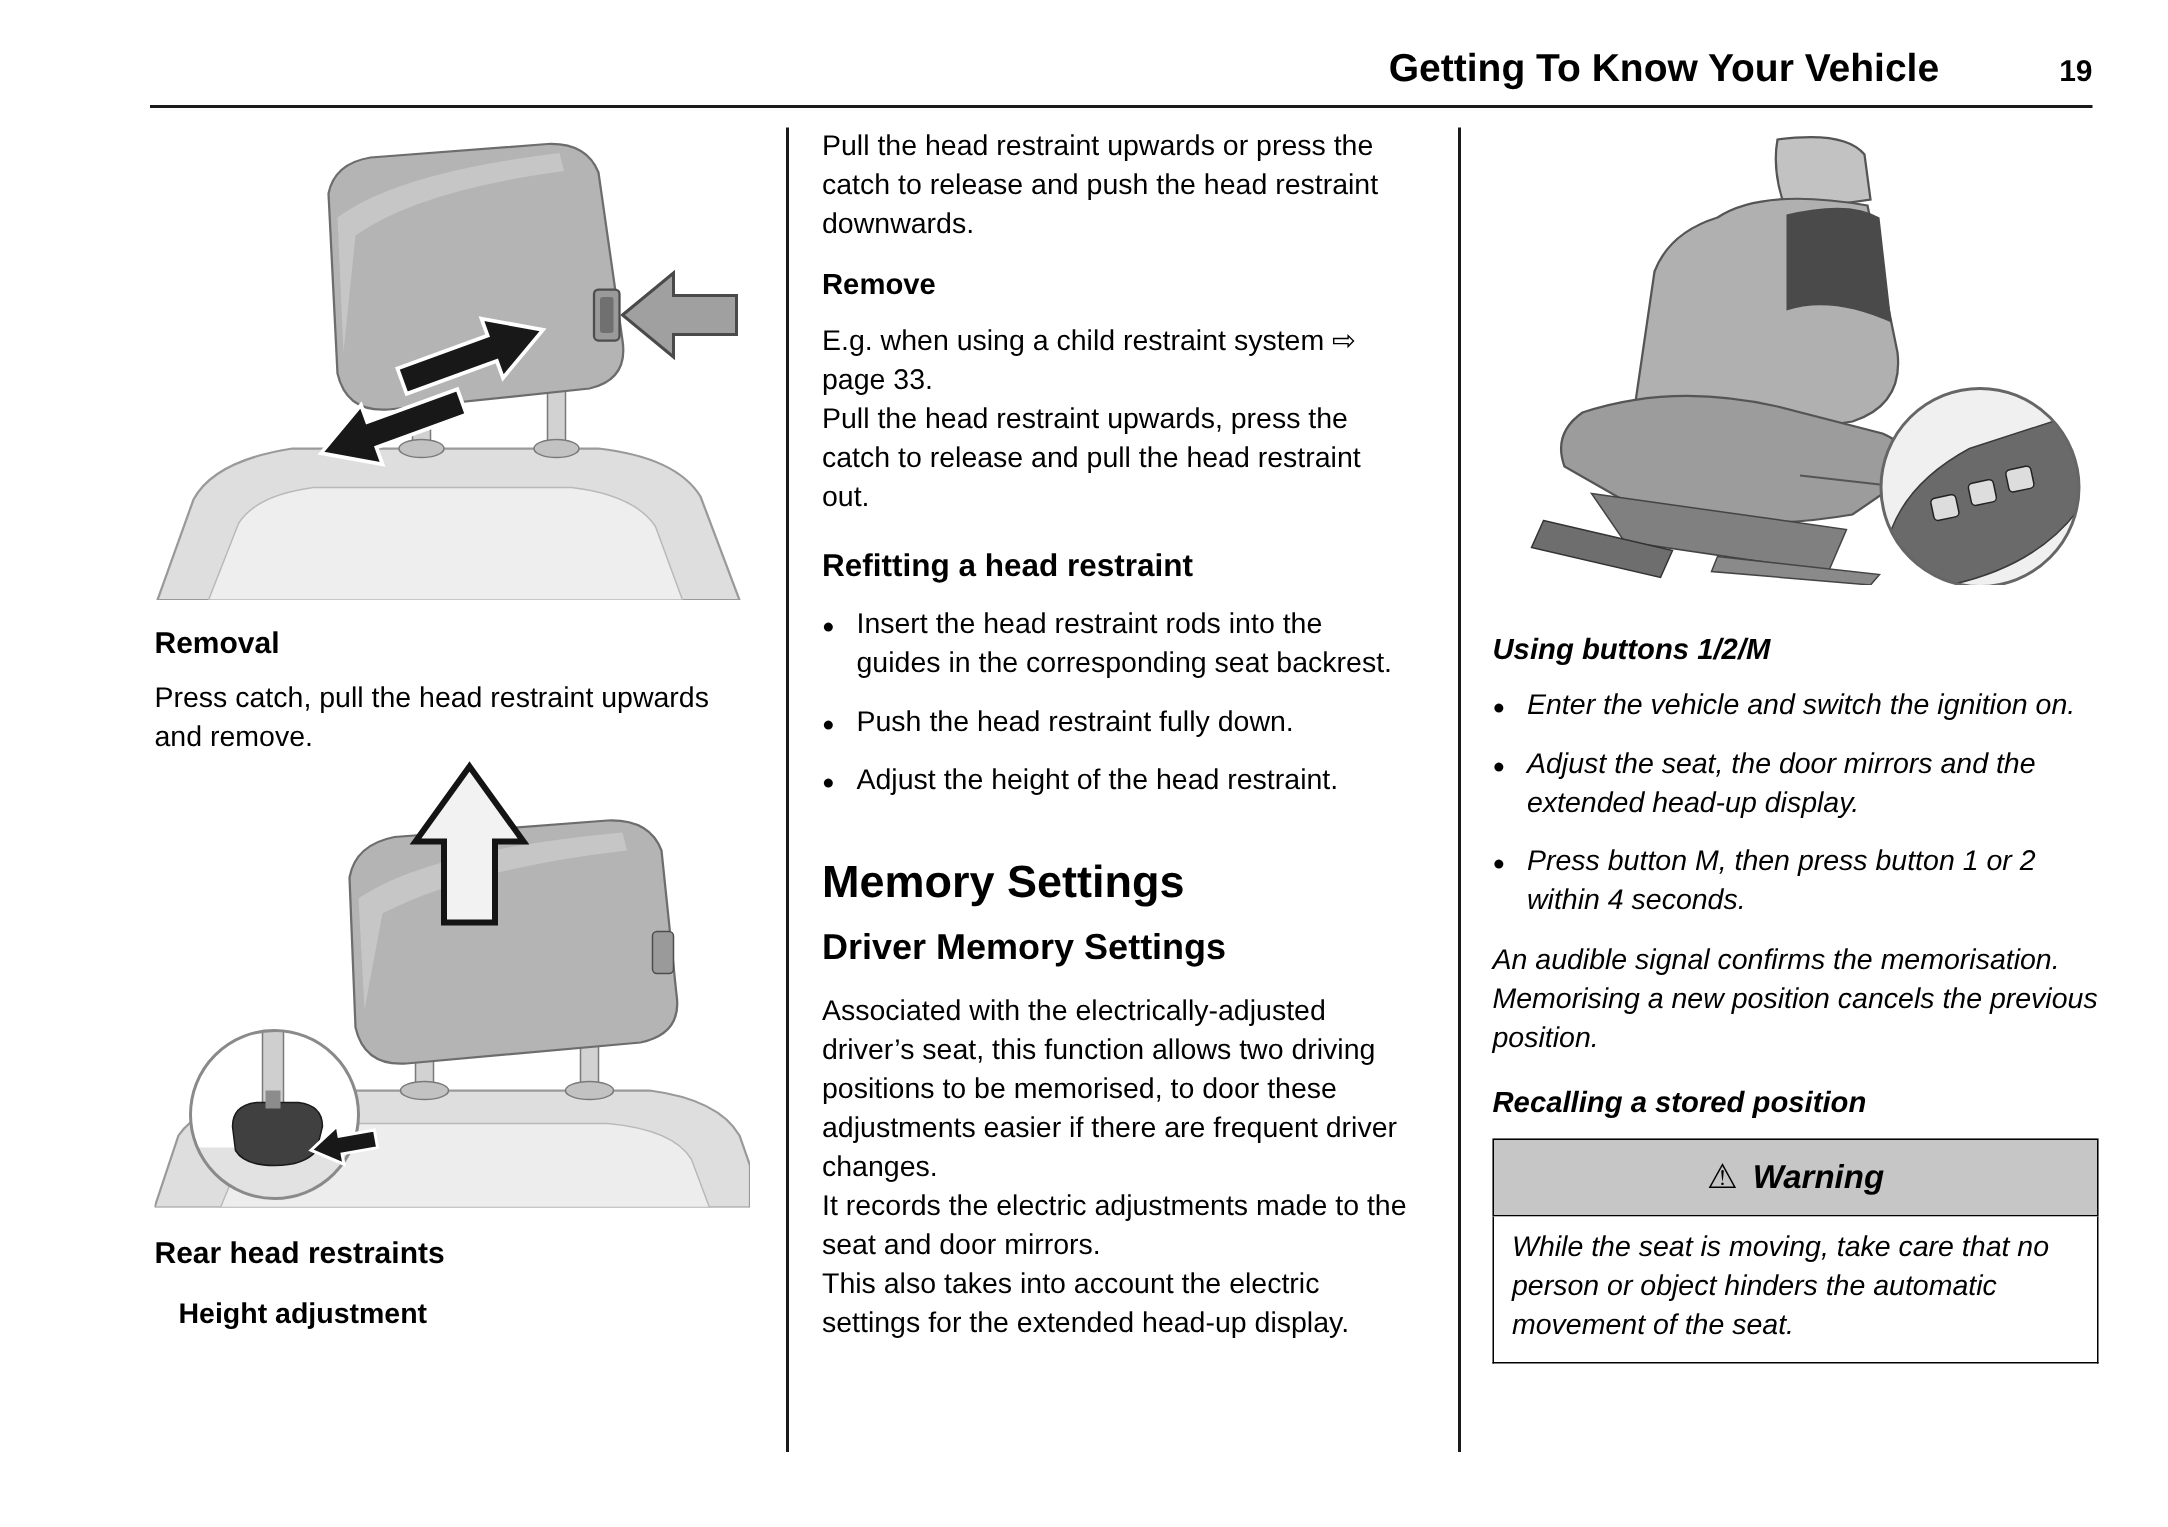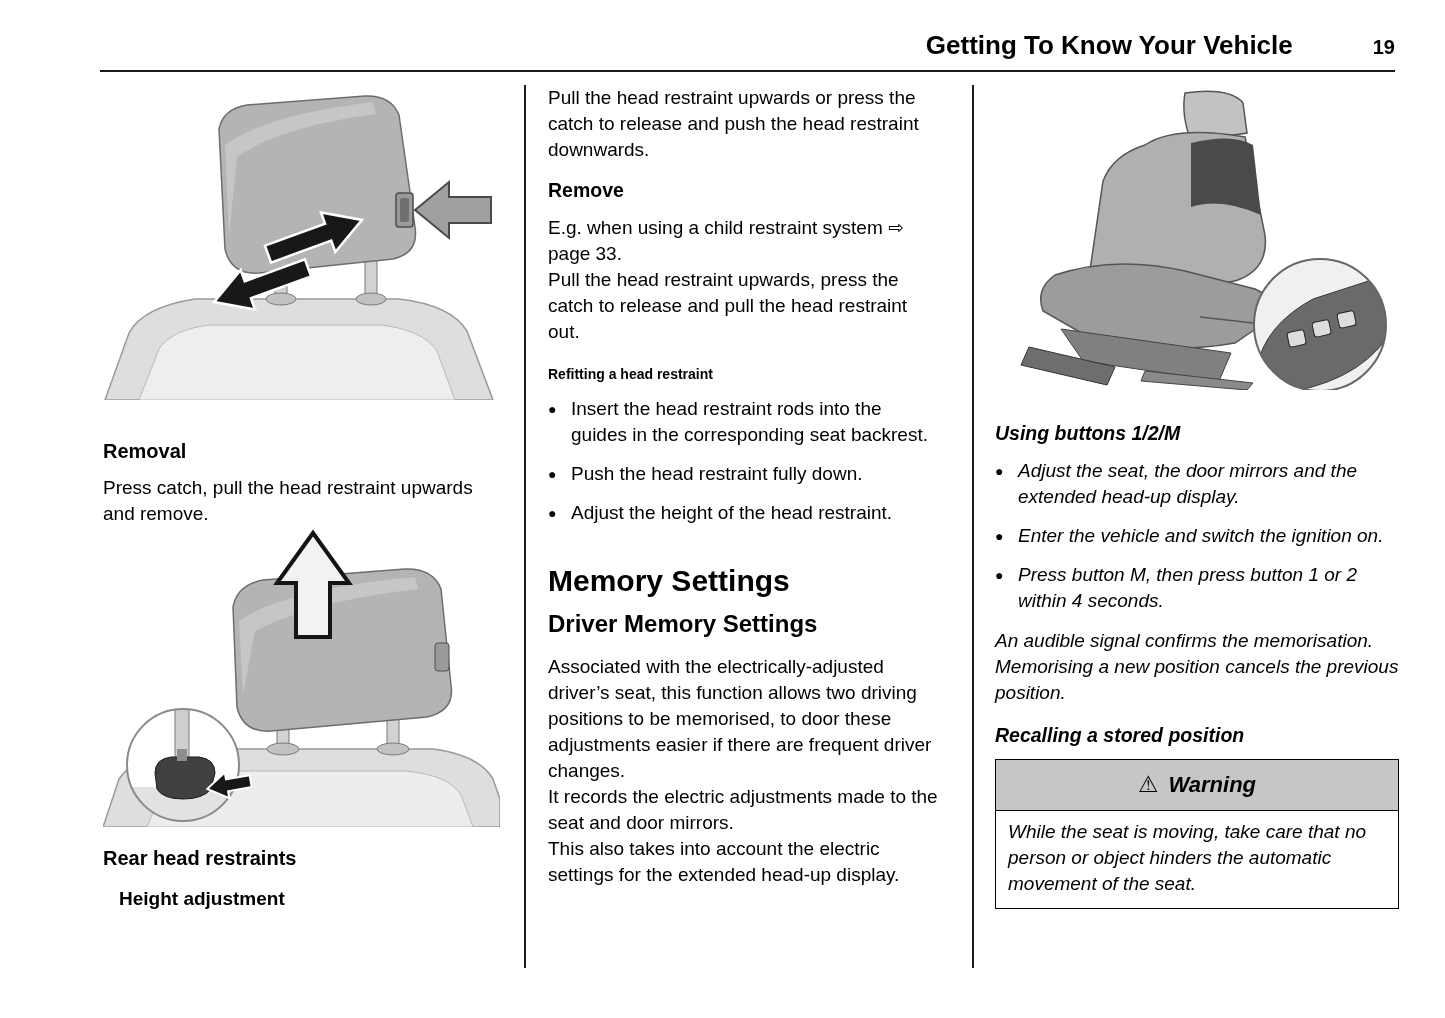--- a/index.html
+++ b/index.html
@@ -32,28 +32,28 @@
   .col3 { left: 995px; width: 404px; font-style: italic; }
 
   p, li, .caption-sub, .warning-body { font-size: 19px; line-height: 26px; }
   p { margin: 0; }
 
   
   figure.illus { margin: 0; padding: 0; }
   figure.illus svg { display: block; }
 
   
-  .caption { font-size: 20px; font-weight: bold; margin: 40px 0 12px; }
+  .caption { font-size: 20px; font-weight: bold; margin: 18px 0 12px; }
   .caption-tight { margin: 20px 0 2px; }
   .caption-sub { font-weight: bold; font-size: 19px; margin: 16px; }
   .illus2 { margin-top: 12px; }
 
   
   .h-small { font-size: 19.5px; font-weight: bold; margin: 16px 0 13px; }
-  .h-mid   { font-size: 14px; font-weight: bold; margin: 21px 0 14px; }
+  .h-mid   { font-size: 21px; font-weight: bold; margin: 21px 0 14px; }
   .h-large { font-size: 30px;   font-weight: bold; margin: 38px 0 10px; }
   .h-sub   { font-size: 24px;   font-weight: bold; margin: 12px 0 16px; }
   .h-buttons { margin-top: 32px; }
 
   
   ul.bullets { list-style: none; margin: 4px 0 14px; padding: 0; }
   ul.bullets li { position: relative; padding-left: 23px; margin: 0 0 13px; }
   ul.bullets li:last-child { margin-bottom: 0; }
   ul.bullets li::before {
     content: "●"; position: absolute; left: 0; top: 0;
@@ -210,22 +210,22 @@
             <rect x="318" y="236" width="17" height="15" rx="3" fill="#dddddd" stroke="#222" transform="rotate(-12 326 243)"></rect>
             <rect x="343" y="227" width="17" height="15" rx="3" fill="#dddddd" stroke="#222" transform="rotate(-12 351 234)"></rect>
           </g>
           <circle cx="325" cy="240" r="66" fill="none" stroke="#666" stroke-width="2"></circle>
         </g>
       </svg>
     </figure>
 
     <h3 class="h-small h-buttons">Using buttons 1/2/M</h3>
     <ul class="bullets">
+      <li>Enter the vehicle and switch the ignition on.</li>
       <li>Adjust the seat, the door mirrors and the extended head-up display.</li>
-      <li>Enter the vehicle and switch the ignition on.</li>
       <li>Press button M, then press button 1 or 2 within 4 seconds.</li>
     </ul>
 
     <p class="confirm-para">An audible signal confirms the memorisation. Memorising a new position cancels the previous position.</p>
     <h3 class="h-small h-recall">Recalling a stored position</h3>
 
     <aside class="warning-box">
       <div class="warning-head">
         <span class="warning-icon">⚠</span><span class="warning-title">Warning</span>
       </div>

